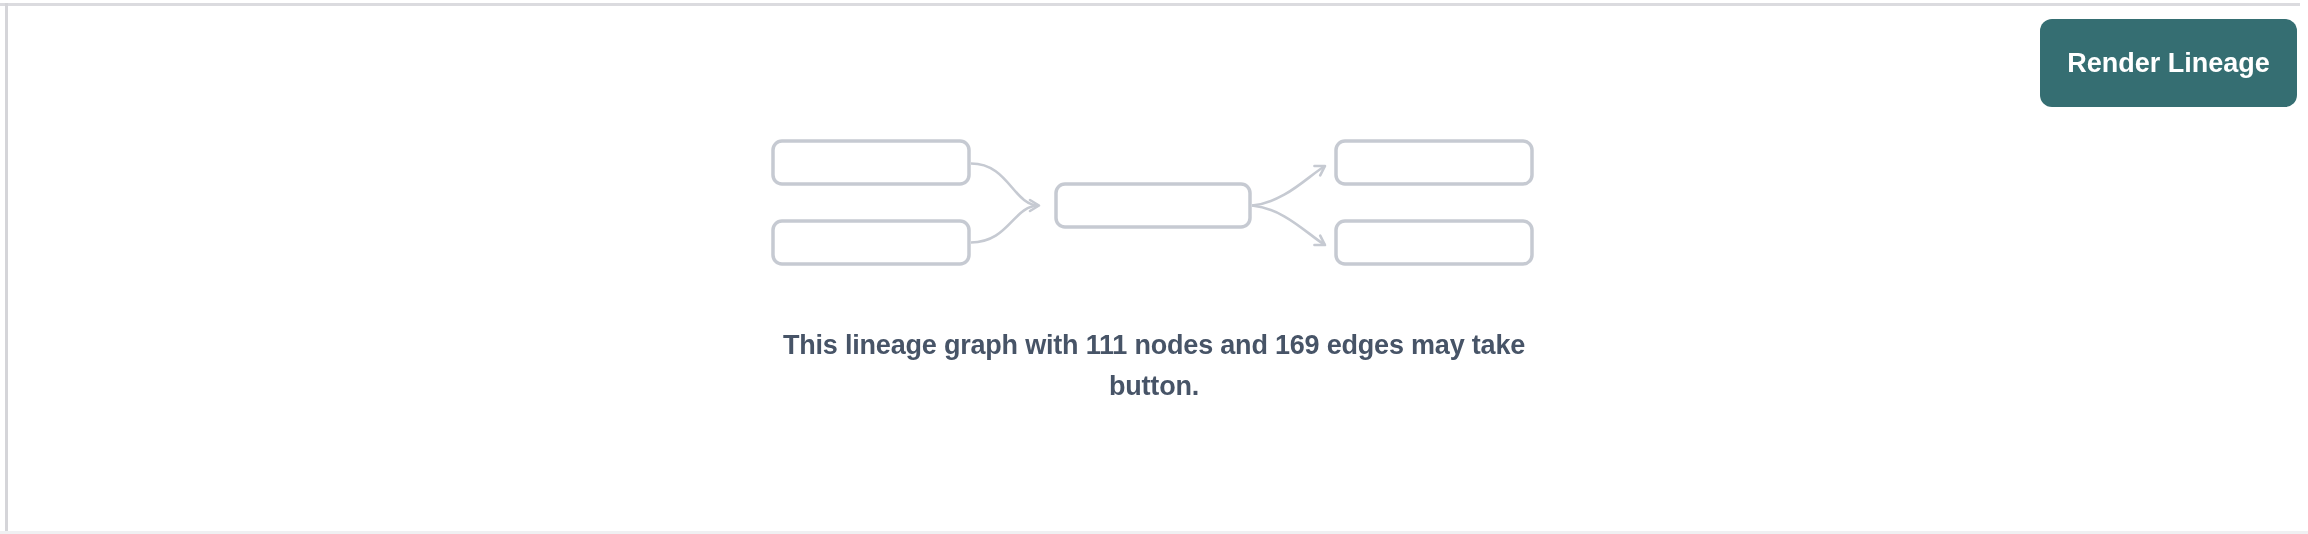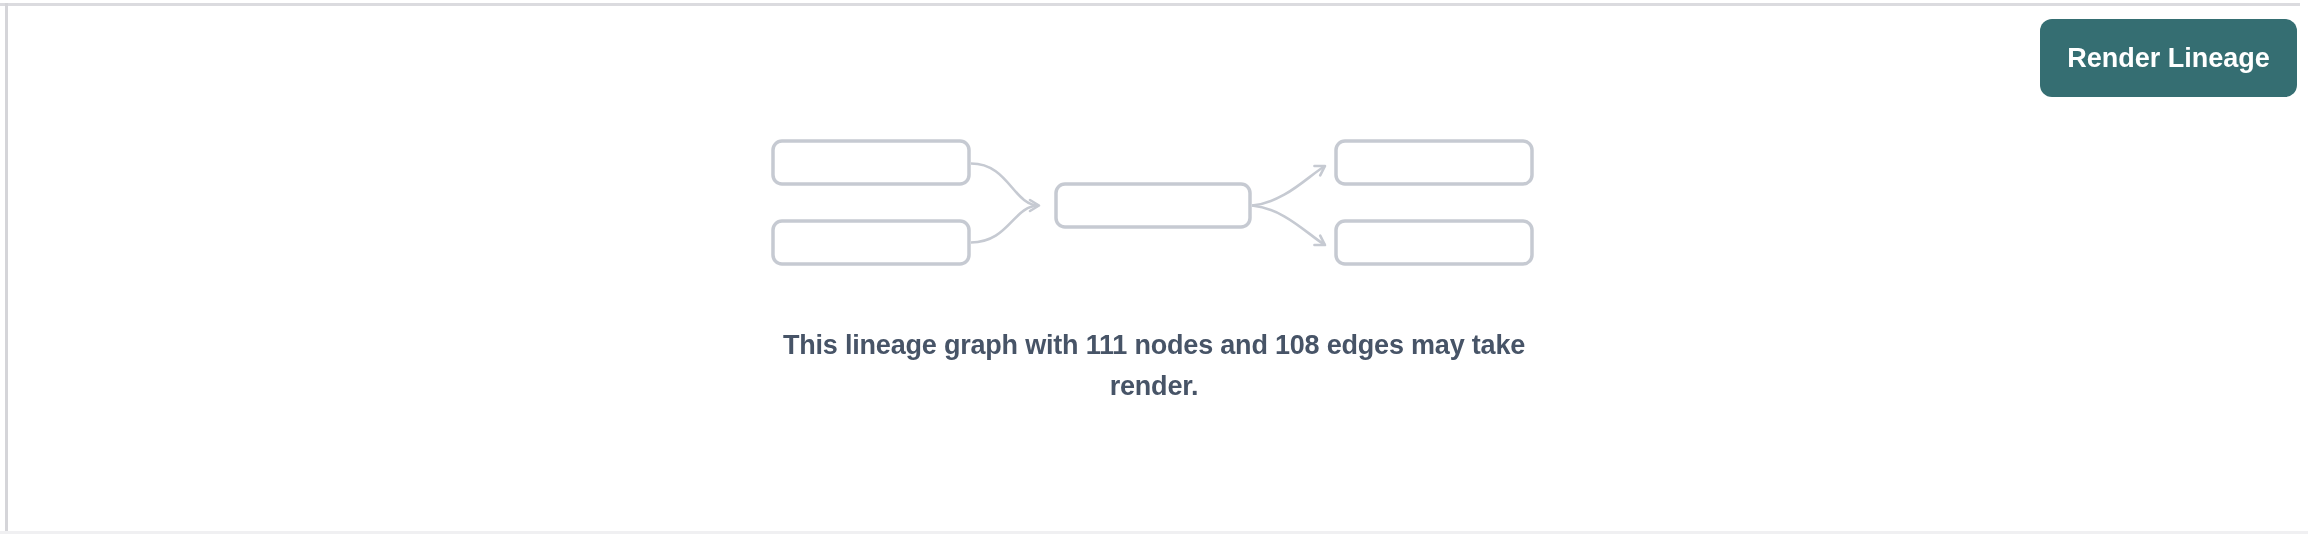--- a/index.html
+++ b/index.html
@@ -29,21 +29,21 @@
     background: var(--left-border);
   }
   .bottom-strip {
     position: absolute; left: 0; top: 531px;
     width: 2308px; height: 3px;
     background: var(--bottom-strip);
   }
   .render-button {
     position: absolute;
     left: 2040px; top: 19px;
-    width: 257px; height: 78px;
+    width: 257px; height: 88px;
     background: var(--accent);
     border: none;
     border-radius: 12px;
     color: #ffffff;
     font-family: "Liberation Sans", sans-serif;
     font-size: 27px;
     font-weight: bold;
     display: flex; align-items: center; justify-content: center;
     cursor: pointer;
   }
@@ -95,17 +95,17 @@
     <path d="M481,66.5 C514,70 536,95 554,106" stroke="currentColor" stroke-width="2.6" marker-end="url(#arrow)"></path>
 
     <rect x="2" y="2" width="196" height="43" rx="9" fill="#ffffff" stroke="currentColor" stroke-width="3.5"></rect>
     <rect x="2" y="82" width="196" height="43" rx="9" fill="#ffffff" stroke="currentColor" stroke-width="3.5"></rect>
     <rect x="285" y="45" width="194" height="43" rx="9" fill="#ffffff" stroke="currentColor" stroke-width="3.5"></rect>
     <rect x="565" y="2" width="196" height="43" rx="9" fill="#ffffff" stroke="currentColor" stroke-width="3.5"></rect>
     <rect x="565" y="82" width="196" height="43" rx="9" fill="#ffffff" stroke="currentColor" stroke-width="3.5"></rect>
   </svg>
 
   <div class="message">
-    <div class="line">This lineage graph with 111 nodes and 108 edges may take</div>
-    <div class="line">render.</div>
+    <div class="line">This lineage graph with 111 nodes and 169 edges may take</div>
+    <div class="line">button.</div>
   </div>
 
 </div>
 
 </body></html>

